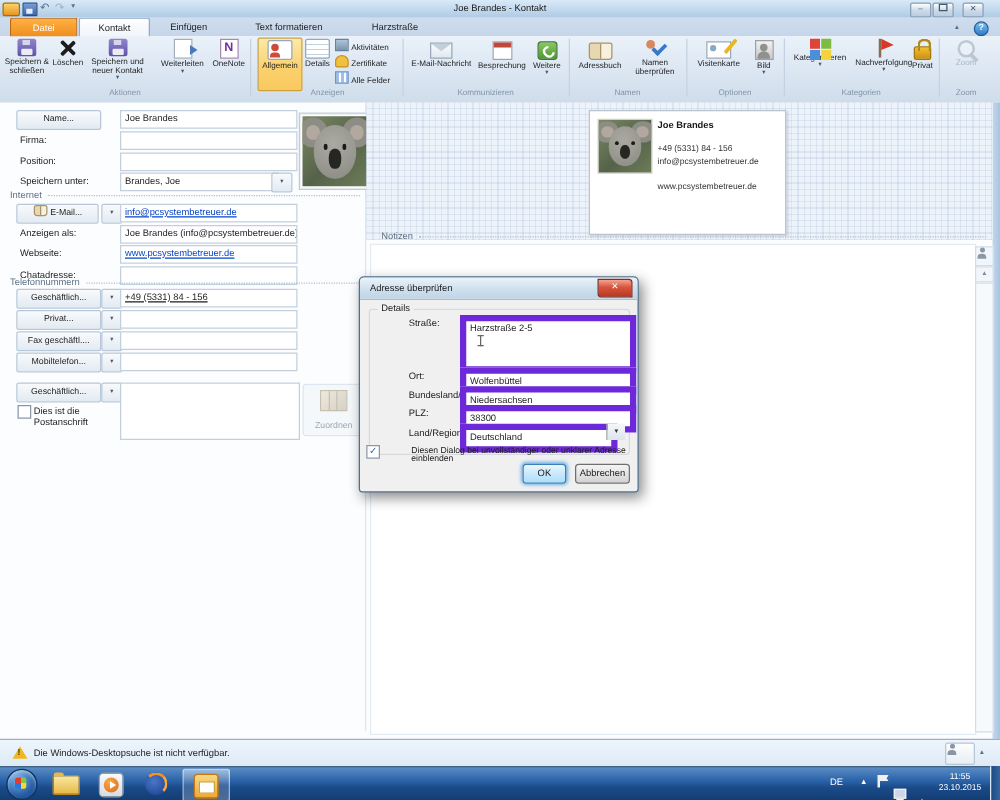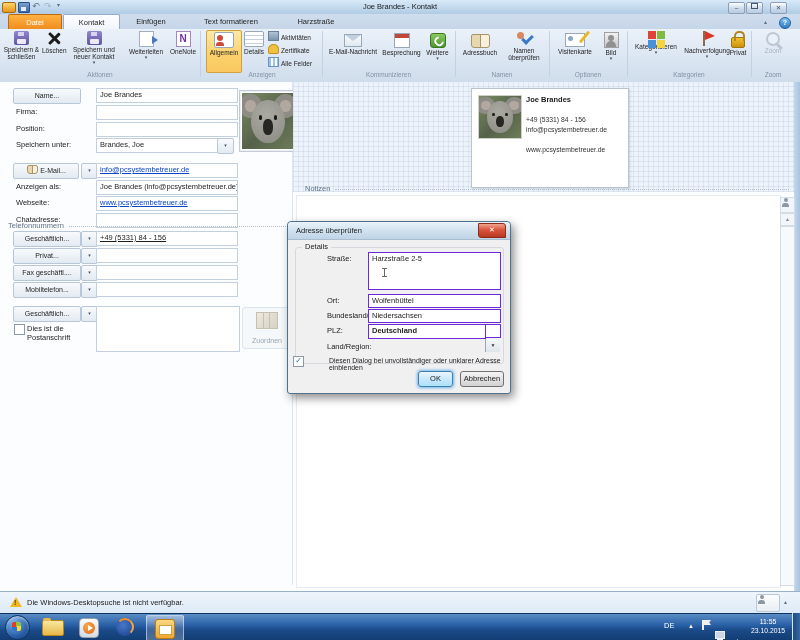--- a/index.html
+++ b/index.html
@@ -115,21 +115,21 @@
   .person::before{content:"";position:absolute;left:2.5px;top:0;width:4px;height:4px;border-radius:50%;background:#8a97a5;}
   .person::after{content:"";position:absolute;left:1px;top:4.5px;width:7px;height:4px;border-radius:3px 3px 0 0;background:#8a97a5;}
   
   .dialog{left:287px;top:221px;width:222px;height:171px;background:#f0f0f0;border:1px solid #50718e;border-radius:4px 4px 3px 3px;box-shadow:3px 4px 10px rgba(0,0,0,.45);}
   .dlg-title{left:0;top:0;width:100%;height:17px;background:linear-gradient(#eaf3fa,#cfe0ee 55%,#bfd4e6);border-radius:4px 4px 0 0;border-bottom:1px solid #a8bece;}
   .dlg-title-text{left:8px;top:4px;font-size:7.5px;color:#1a1a1a;}
   .dlg-close{left:190px;top:1px;width:26px;height:13px;background:linear-gradient(#f0a490,#d9543c 45%,#b93822);border:1px solid #8c2a1c;border-radius:0 3px 0 3px;color:#fff;font-size:7px;line-height:12px;text-align:center;}
   .dlg-group{left:7px;top:25px;width:207px;height:115px;border:1px solid #d5d9de;border-radius:3px;}
   .dlg-group-label{left:14px;top:20px;font-size:7.5px;background:#f0f0f0;padding:0 3px;color:#1a1a1a;}
   .dlg-label{font-size:7.5px;color:#1a1a1a;padding-left:24px;}
-  .dlg-field{background:#fff;border:1px solid #6d28d9;font-size:7.5px;line-height:12px;padding:0 3px;}
+  .dlg-field{background:#fff;border:5px solid #6d28d9;font-size:7.5px;line-height:12px;padding:0 3px;}
   .combo-btn{width:14px;height:13px;background:linear-gradient(#f4f7f9,#dde5ec);border-left:1px solid #9aa6b0;font-size:5px;text-align:center;line-height:12px;color:#333;}
   .dlg-btn{height:14px;border:1px solid #707070;border-radius:3px;background:linear-gradient(#f4f4f4,#e4e4e4 50%,#d2d2d2);font-size:7.5px;text-align:center;line-height:13px;color:#1a1a1a;}
   .dlg-btn.focus{border-color:#3c7fb1;box-shadow:0 0 3px 1px #6db3e8;background:linear-gradient(#eaf6fd,#c9e8fb 50%,#ace0fb);}
   .ibeam{left:96px;top:46px;width:1px;height:9px;background:#666;}
   .ibeam::before,.ibeam::after{content:"";position:absolute;left:-2px;width:5px;height:1px;background:#666;}
   .ibeam::before{top:0;} .ibeam::after{bottom:0;}
   
   .statusbar{left:0;top:591px;width:800px;height:22px;background:linear-gradient(#eef5fc,#dcEAf6);background:linear-gradient(#eef5fc,#dceaf6);border-top:1px solid #98b0c8;}
   .warn-tri{left:10px;top:597px;width:0;height:0;border-left:6px solid transparent;border-right:6px solid transparent;border-bottom:10px solid #f0b820;}
   .warn-ex{left:14px;top:599px;font-size:7px;font-weight:bold;color:#4a3a08;}
@@ -318,20 +318,24 @@
     <div class="koala">
       <i class="k-ear l"></i>
         <i class="k-ear r"></i>
       <i class="k-head"></i>
       <i class="k-eye l"></i>
         <i class="k-eye r"></i>
       <i class="k-nose"></i>
     </div>
   </div>
 
+  <div class="a sechdr" style="left:8px;top:151px;width:282px;">
+    <span>Internet</span>
+      <i class="dots"></i>
+  </div>
 
   <div class="a fbtn" style="top:163px;width:64px;">
     <span class="ics ic-book" style="width:9px;height:7px;margin-top:0;"></span><span>E-Mail...</span>
   </div>
   <div class="a fdrop" style="left:81px;top:163px;">▾</div>
   <div class="a ffield flink" style="left:96px;top:163px;width:134px;height:13px;">info@pcsystembetreuer.de</div>
 
   <div class="a flabel" style="left:16px;top:182px;">Anzeigen als:</div>
   <div class="a ffield" style="left:96px;top:180px;width:134px;height:13px;">Joe Brandes (info@pcsystembetreuer.de)</div>
 
@@ -417,21 +421,21 @@
     <div class="a dlg-label" style="left:15px;top:74px;">Ort:</div>
     <div class="a dlg-field" style="left:80px;top:72px;width:125px;height:12px;">Wolfenbüttel</div>
 
     <div class="a dlg-label" style="left:15px;top:89px;">Bundesland/Kanton:</div>
     <div class="a dlg-field" style="left:80px;top:87px;width:125px;height:12px;">Niedersachsen</div>
 
     <div class="a dlg-label" style="left:15px;top:104px;">PLZ:</div>
     <div class="a dlg-field" style="left:80px;top:102px;width:125px;height:12px;">38300</div>
 
     <div class="a dlg-label" style="left:15px;top:120px;">Land/Region:</div>
-    <div class="a dlg-field" style="left:80px;top:102px;width:110px;height:13px;font-weight:bold;">Deutschland</div>
+    <div class="a dlg-field" style="left:80px;top:117px;width:110px;height:13px;">Deutschland</div>
     <div class="a combo-btn" style="left:197px;top:117px;">▼</div>
 
     <div class="a checkbox" style="left:5px;top:134px;">✓</div>
     <div class="a dlg-label" style="left:17px;top:135px;width:202px;font-size:6.9px;">Diesen Dialog bei unvollständiger oder unklarer Adresse einblenden</div>
 
     <div class="a dlg-btn focus" style="left:130px;top:149px;width:33px;">OK</div>
     <div class="a dlg-btn" style="left:172px;top:149px;width:42px;">Abbrechen</div>
   </div>
 
   <div class="a statusbar"></div>

